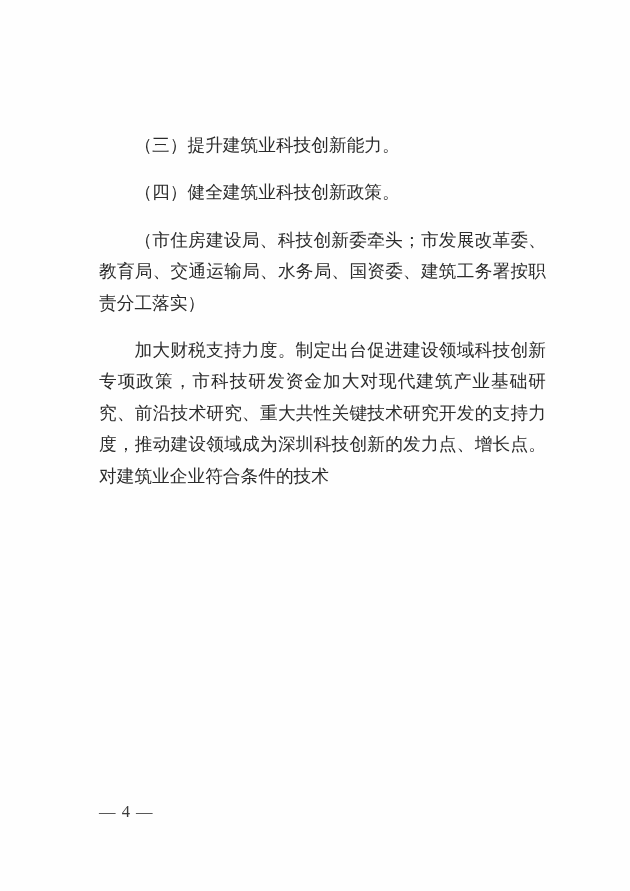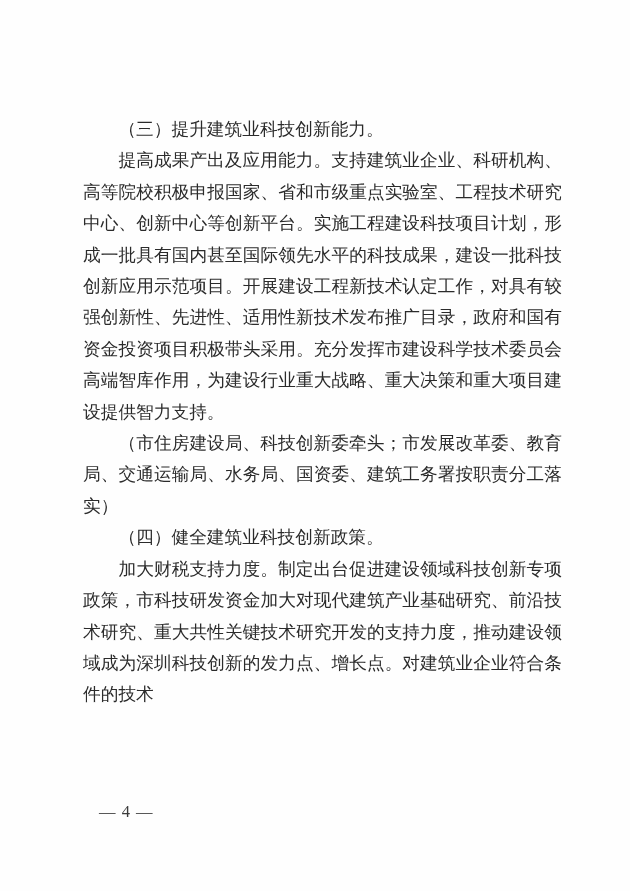--- a/index.html
+++ b/index.html
@@ -26,41 +26,40 @@
     left: 83px;
     top: 114px;
     width: 479px;
     color: #2b2b2b;
     font-size: 17.7px;
     line-height: 31.4px;
     text-align: justify;
     text-justify: inter-ideograph;
   }
   .content p {
-    margin: 0;
+    margin: 16px;
     padding: 0;
     text-indent: 2em;
     word-break: break-all;
   }
   .page-footer {
     position: absolute;
     left: 99px;
     top: 798px;
     font-size: 16.5px;
     line-height: 28px;
     color: #3a3a3a;
     letter-spacing: 1px;
   }
 </style>
 </head>
 <body>
 
 <div class="page">
   <div class="content">
     <p>（三）提升建筑业科技创新能力。</p>
-    <p>提高成果产出及应用能力。支持建筑业企业、科研机构、高等院校积极申报国家、省和市级重点实验室、工程技术研究中心、创新中心等创新平台。实施工程建设科技项目计划，形成一批具有国内甚至国际领先水平的科技成果，建设一批科技创新应用示范项目。开展建设工程新技术认定工作，对具有较强创新性、先进性、适用性新技术发布推广目录，政府和国有资金投资项目积极带头采用。充分发挥市建设科学技术委员会高端智库作用，为建设行业重大战略、重大决策和重大项目建设提供智力支持。</p>
+    <p>（四）健全建筑业科技创新政策。</p>
     <p>（市住房建设局、科技创新委牵头；市发展改革委、教育局、交通运输局、水务局、国资委、建筑工务署按职责分工落实）</p>
-    <p>（四）健全建筑业科技创新政策。</p>
     <p>加大财税支持力度。制定出台促进建设领域科技创新专项政策，市科技研发资金加大对现代建筑产业基础研究、前沿技术研究、重大共性关键技术研究开发的支持力度，推动建设领域成为深圳科技创新的发力点、增长点。对建筑业企业符合条件的技术</p>
   </div>
 
   <div class="page-footer">— 4 —</div>
 </div>
 
 </body></html>

